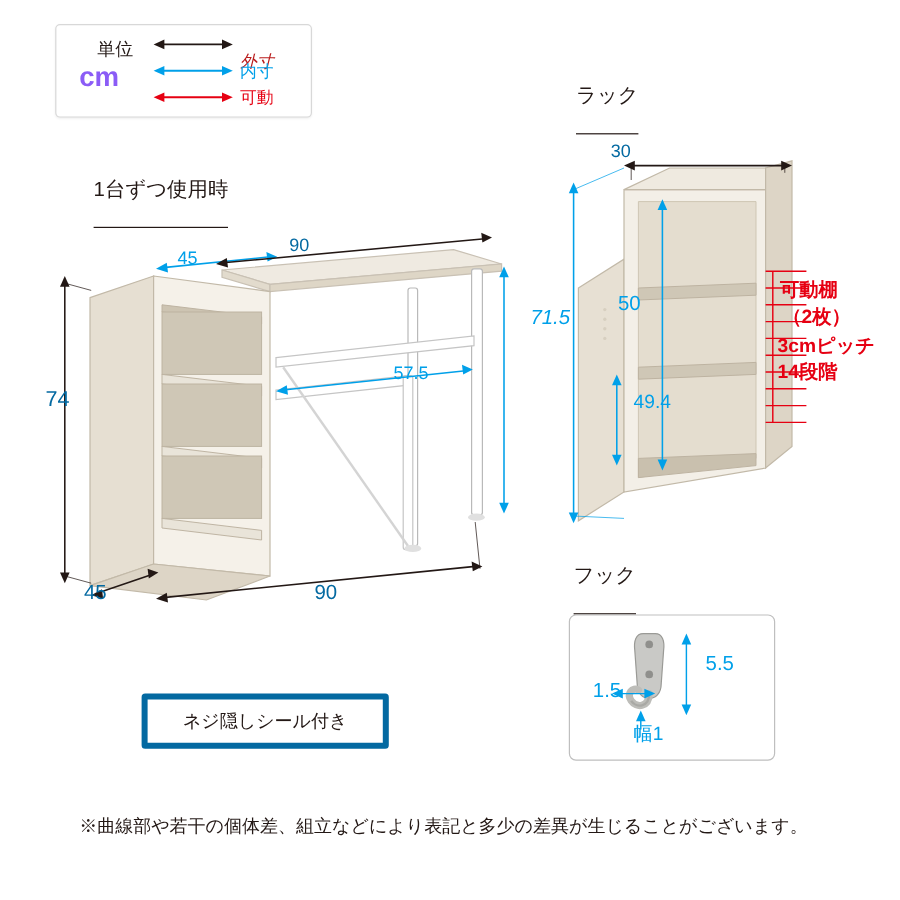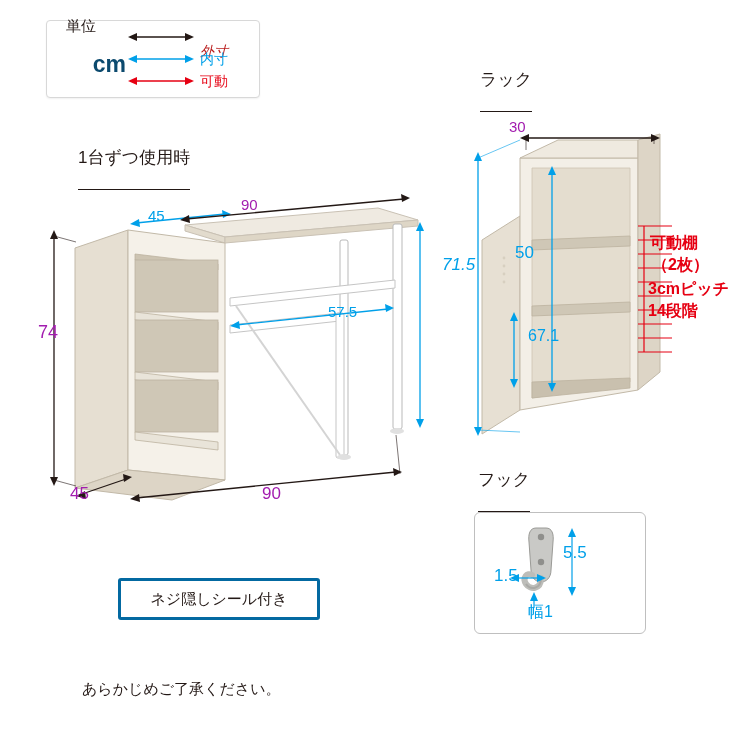--- a/index.html
+++ b/index.html
@@ -11,48 +11,48 @@
     position:relative;
     overflow:hidden;
   }
   .abs{position:absolute;}
   .legend-box{
     left:46px;top:20px;width:212px;height:76px;
     background:#fff;border:1px solid #d8d8d8;border-radius:4px;
     box-shadow:0 1px 2px rgba(0,0,0,0.06);
   }
   .legend-unit{
-    left:66px;top:16px;width:60px;text-align:left;
+    left:66px;top:32px;width:60px;text-align:center;
     font-size:15px;line-height:20px;color:#231815;font-family:Liberation Serif, serif;
   }
   .legend-cm{
-    left:66px;top:50px;width:60px;text-align:right;
-    font-size:23px;font-weight:bold;line-height:28px;color:#0c4a6e;
+    left:66px;top:50px;width:60px;text-align:left;
+    font-size:23px;font-weight:bold;line-height:28px;color:#8b5cf6;
   }
   .legend-row-label{
     font-size:14px;color:#231815;
   }
   .title{
     font-size:17px;color:#231815;
   }
   .title-underline{
     border-bottom:1px solid #231815;padding-bottom:20px;
   }
   .dim{
     font-size:15px;color:#00a0e9;font-weight:normal;
   }
   .dim-black{
-    font-size:15px;color:#a21caf;
+    font-size:15px;color:#0369a1;
   }
   .red-text{
     color:#e60012;font-size:16px;line-height:21px;font-weight:bold;
   }
   .note-box{
     left:118px;top:578px;width:196px;height:36px;
-    border:3px solid #0369a1;border-radius:3px;background:#fff;
+    border:5px solid #0369a1;border-radius:3px;background:#fff;
     display:flex;align-items:center;justify-content:center;
     font-size:15px;color:#231815;
   }
   .hook-box{
     left:474px;top:512px;width:170px;height:120px;
     border:1px solid #bfbfbf;border-radius:6px;background:#fff;
   }
   .footer{
     left:66px;top:676px;width:640px;
     font-size:15px;line-height:26px;color:#231815;
@@ -247,21 +247,21 @@
     <line x1="198" y1="252" x2="232" y2="252"></line>
   </g>
   <g stroke="#e60012" stroke-width="1.2">
     <line x1="204" y1="126" x2="204" y2="252"></line>
   </g>
 </svg>
 
 <div class="abs dim-black" style="left:509px;top:118px;">30</div>
 <div class="abs dim" style="left:442px;top:255px;font-size:17px;font-style:italic;">71.5</div>
 <div class="abs dim" style="left:515px;top:243px;font-size:17px;">50</div>
-<div class="abs dim" style="left:528px;top:327px;font-size:16px;">67.1</div>
+<div class="abs dim" style="left:528px;top:327px;font-size:16px;">49.4</div>
 
 <div class="abs red-text" style="left:650px;top:232px;">可動棚</div>
 <div class="abs red-text" style="left:652px;top:254px;">（2枚）</div>
 <div class="abs red-text" style="left:648px;top:278px;">3cmピッチ</div>
 <div class="abs red-text" style="left:648px;top:300px;">14段階</div>
 
 <div class="abs note-box">ネジ隠しシール付き</div>
 
 <div class="abs title title-underline" style="left:478px;top:468px;">フック</div>
 <div class="abs hook-box"></div>
@@ -288,19 +288,19 @@
   </g>
   <polygon points="36,66 45,62 45,70" fill="#00a0e9"></polygon>
   <polygon points="72,66 63,62 63,70" fill="#00a0e9"></polygon>
 
   <g stroke="#00a0e9" stroke-width="1.2">
     <line x1="60" y1="86" x2="60" y2="96"></line>
   </g>
   <polygon points="60,80 56,89 64,89" fill="#00a0e9"></polygon>
 </svg>
 
-<div class="abs dim" style="left:563px;top:543px;font-size:17px;">5.5</div>
+<div class="abs dim" style="left:588px;top:543px;font-size:17px;">5.5</div>
 <div class="abs dim" style="left:494px;top:566px;font-size:17px;">1.5</div>
 <div class="abs dim" style="left:528px;top:602px;font-size:16px;">幅1</div>
 
 <div class="abs footer">
-  <div style="margin-left:16px;">あらかじめご了承ください。</div>
+  <div>※曲線部や若干の個体差、組立などにより表記と多少の差異が生じることがございます。</div>
 </div>
 
 </body></html>

